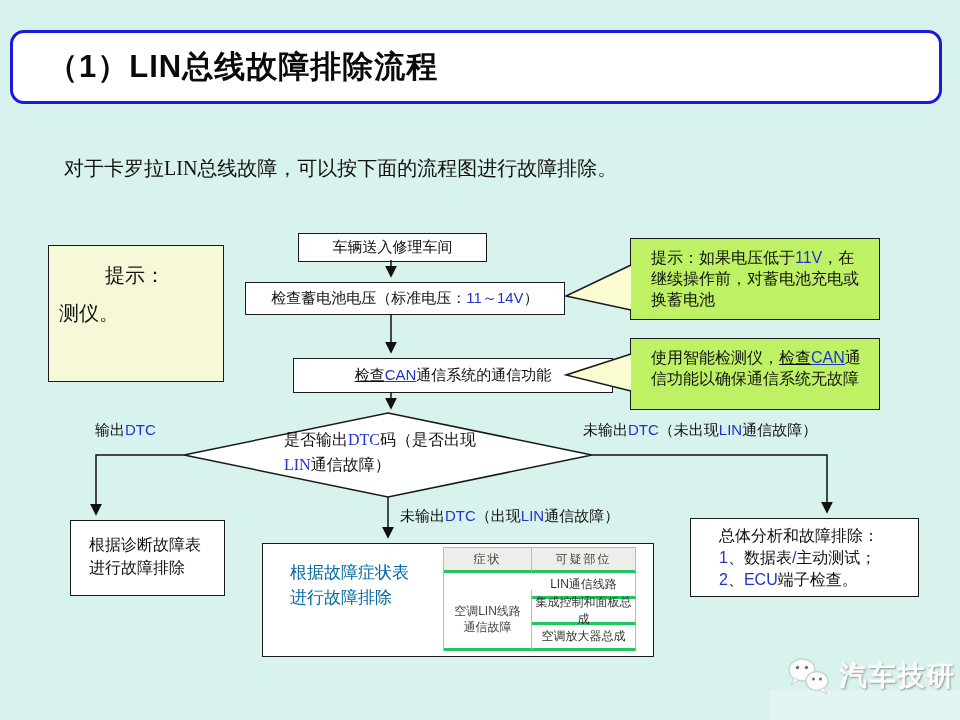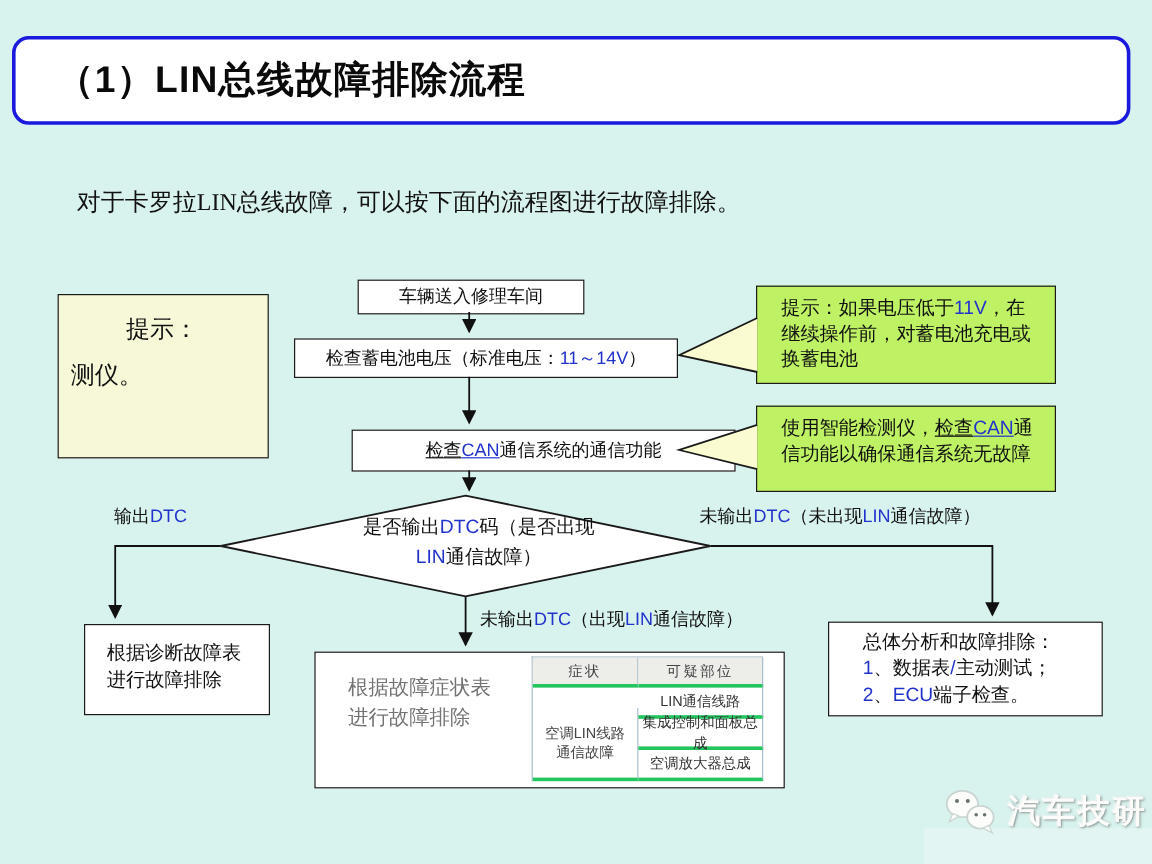--- a/index.html
+++ b/index.html
@@ -47,32 +47,32 @@
   .co1{left:630px;top:238px;width:250px;height:82px;}
   .co2{left:630px;top:338px;width:250px;height:72px;}
   .blu{color:#2233CC;}
   .lnk{text-decoration:underline;}
   
   svg.overlay{left:0;top:0;z-index:2;pointer-events:none;}
   
   .toptext{z-index:3;font-size:15px;color:#111;}
   .dtext{
     left:284px;top:427px;width:230px;z-index:3;
-    font-size:16px;line-height:25px;color:#111;text-align:center;
+    font-size:16px;line-height:25px;color:#111;text-align:left;font-family:Liberation Serif, serif;
   }
   
   .bleft{left:70px;top:520px;width:155px;height:76px;justify-content:flex-start;
          align-items:flex-start;padding:12px 0 0 18px;box-sizing:border-box;
          font-size:16px;line-height:23px;text-align:left;}
   .bright{left:690px;top:518px;width:229px;height:79px;justify-content:flex-start;
           align-items:flex-start;padding:6px 0 0 28px;box-sizing:border-box;
           font-size:16px;line-height:22px;text-align:left;}
   .bmid{left:262px;top:543px;width:390px;height:112px;}
   .bmid-label{
-    left:290px;top:560px;z-index:3;font-size:17px;line-height:25px;color:#737373;
+    left:290px;top:560px;z-index:3;font-size:17px;line-height:25px;color:#0369a1;
   }
   
   .mtable{
     left:443px;top:547px;width:192px;z-index:3;
     display:grid;grid-template-columns:88px 104px;
     grid-template-rows:25px 26px 26px 26px;
     border-left:1px solid #A9BECB;border-top:1px solid #A9BECB;
     background:#fff;font-size:12px;color:#333;
   }
   .mtable .cell{

